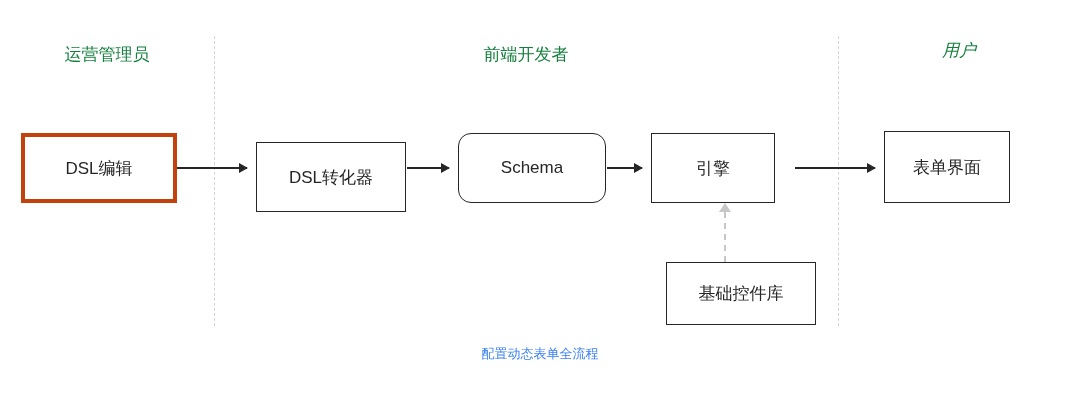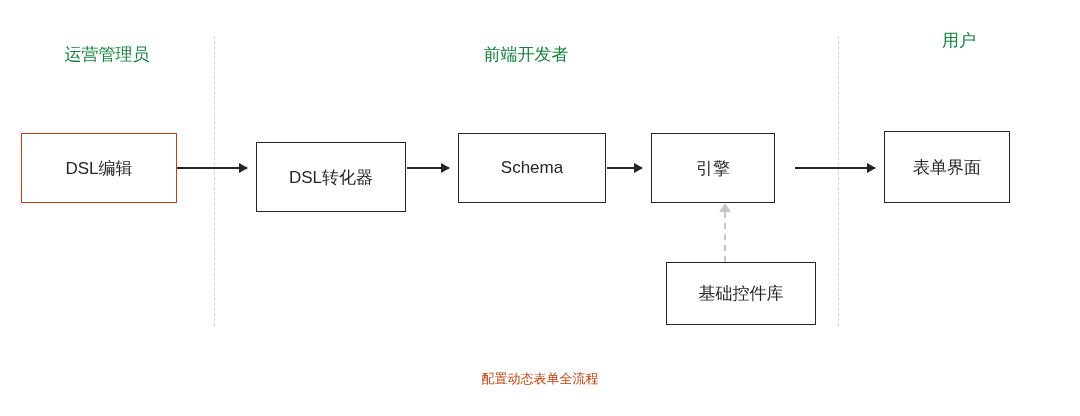--- a/index.html
+++ b/index.html
@@ -31,42 +31,42 @@
   .lane-header {
     position: absolute;
     font-size: 17px;
     color: #15803d;
     line-height: 1;
     white-space: nowrap;
     text-align: center;
   }
   #lane-header-ops      { left: 0px;   top: 46px; width: 214px; }
   #lane-header-frontend { left: 214px; top: 46px; width: 624px; }
-  #lane-header-user     { left: 838px; top: 32px; width: 242px; }
+  #lane-header-user     { left: 838px; top: 42px; width: 242px; font-style: italic; }
 
   
   .node {
     position: absolute;
     box-sizing: border-box;
     background: #ffffff;
     border: 1px solid #262626;
     display: flex;
     align-items: center;
     justify-content: center;
     font-size: 17px;
     color: #262626;
     white-space: nowrap;
   }
   .node.accent {
-    border: 1px solid #c2410c;
+    border: 4px solid #c2410c;
   }
 
   #node-dsl-editor   { left: 21px;  top: 133px; width: 156px; height: 70px; }
   #node-dsl-converter{ left: 256px; top: 142px; width: 150px; height: 70px; }
-  #node-schema       { left: 458px; top: 133px; width: 148px; height: 70px; }
+  #node-schema       { left: 458px; top: 133px; width: 148px; height: 70px; border-radius: 13px; }
   #node-engine       { left: 651px; top: 133px; width: 124px; height: 70px; }
   #node-form-ui      { left: 884px; top: 131px; width: 126px; height: 72px; }
   #node-widget-lib   { left: 666px; top: 262px; width: 150px; height: 63px; }
 
   
   .connector {
     position: absolute;
     height: 2px;
     background: #262626;
   }
@@ -104,25 +104,25 @@
     height: 0;
     border-left: 6px solid transparent;
     border-right: 6px solid transparent;
     border-bottom: 9px solid #c7c7c7;
   }
 
   
   #figure-caption {
     position: absolute;
     left: 0;
-    top: 370px;
+    top: 345px;
     width: 1080px;
     text-align: center;
     font-size: 13px;
-    color: #c2410c;
+    color: #3b82f6;
     white-space: nowrap;
   }
 </style>
 </head>
 <body>
 
 <div id="canvas">
 
   <div id="divider-1" class="lane-divider"></div>
   <div id="divider-2" class="lane-divider"></div>

